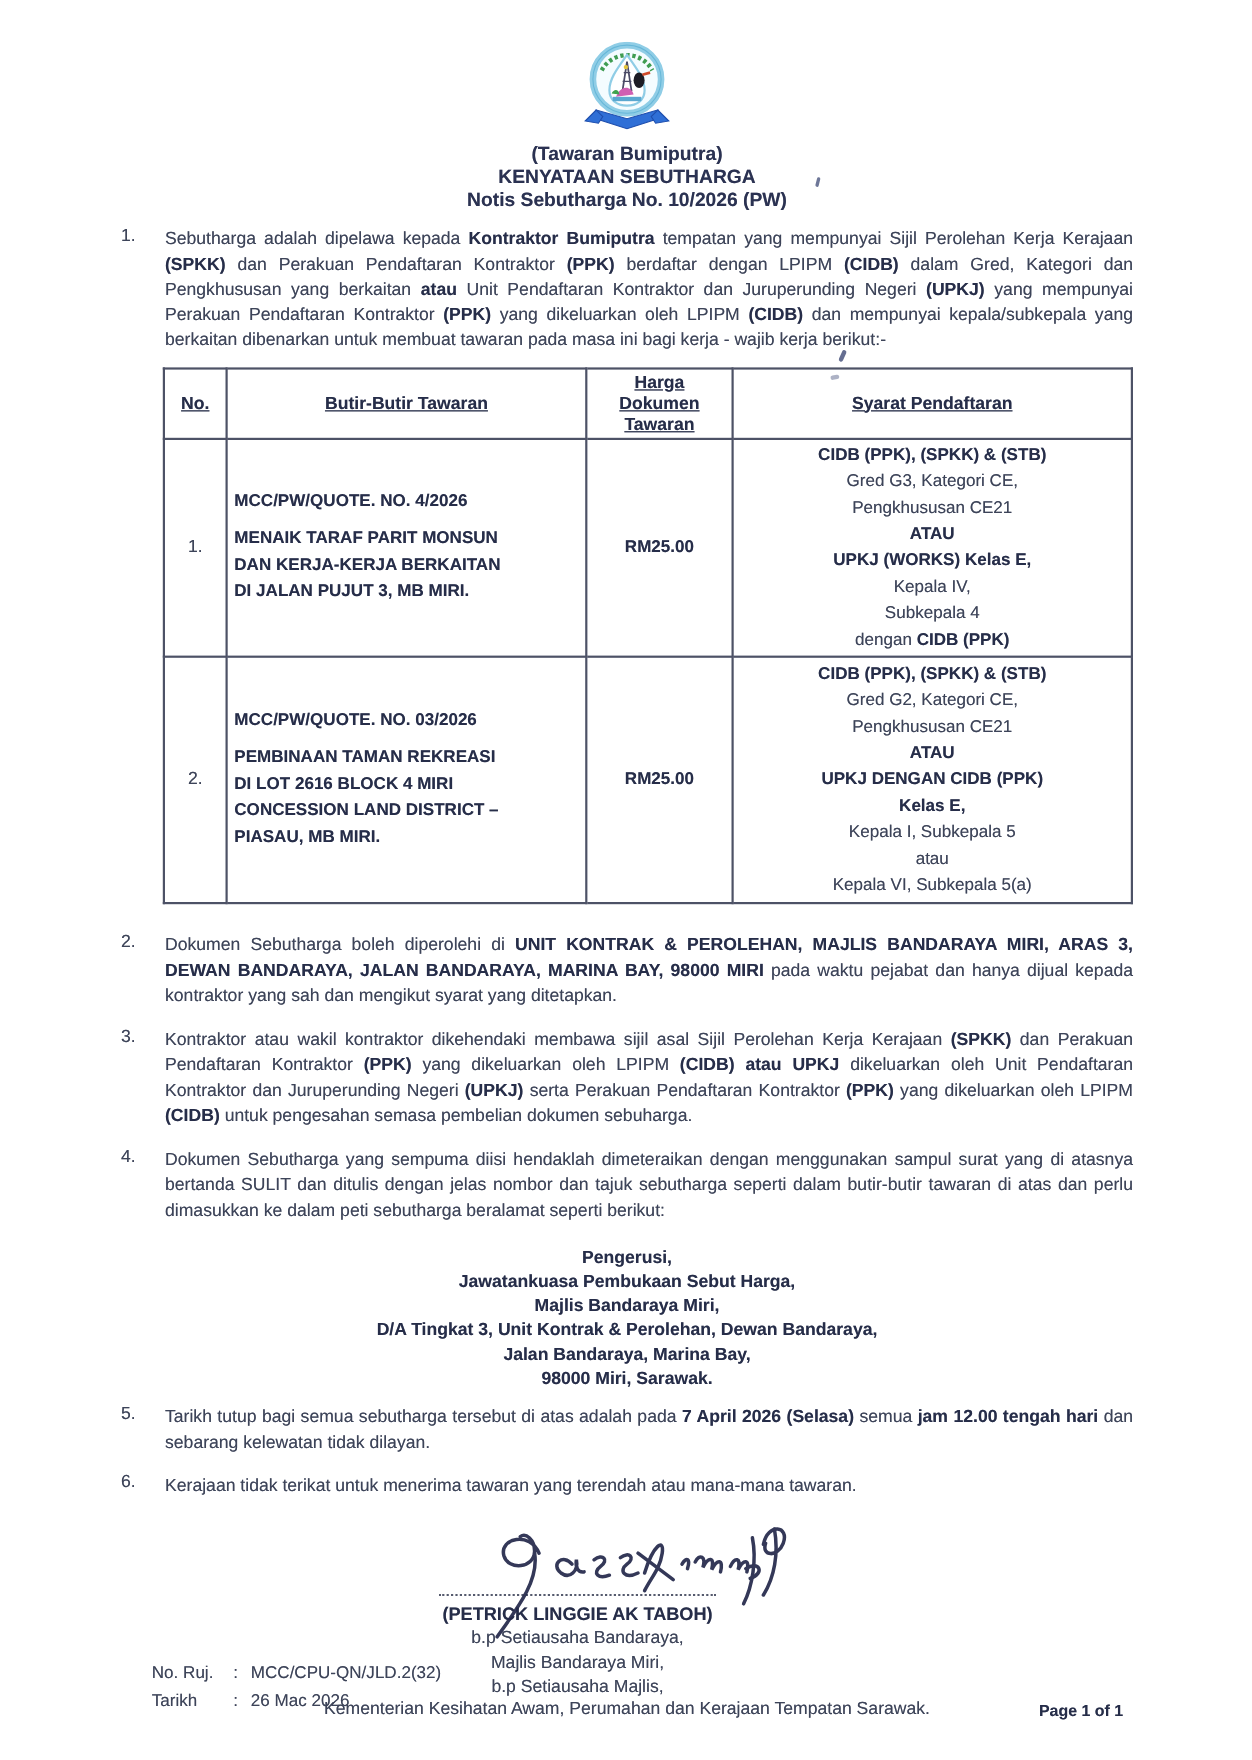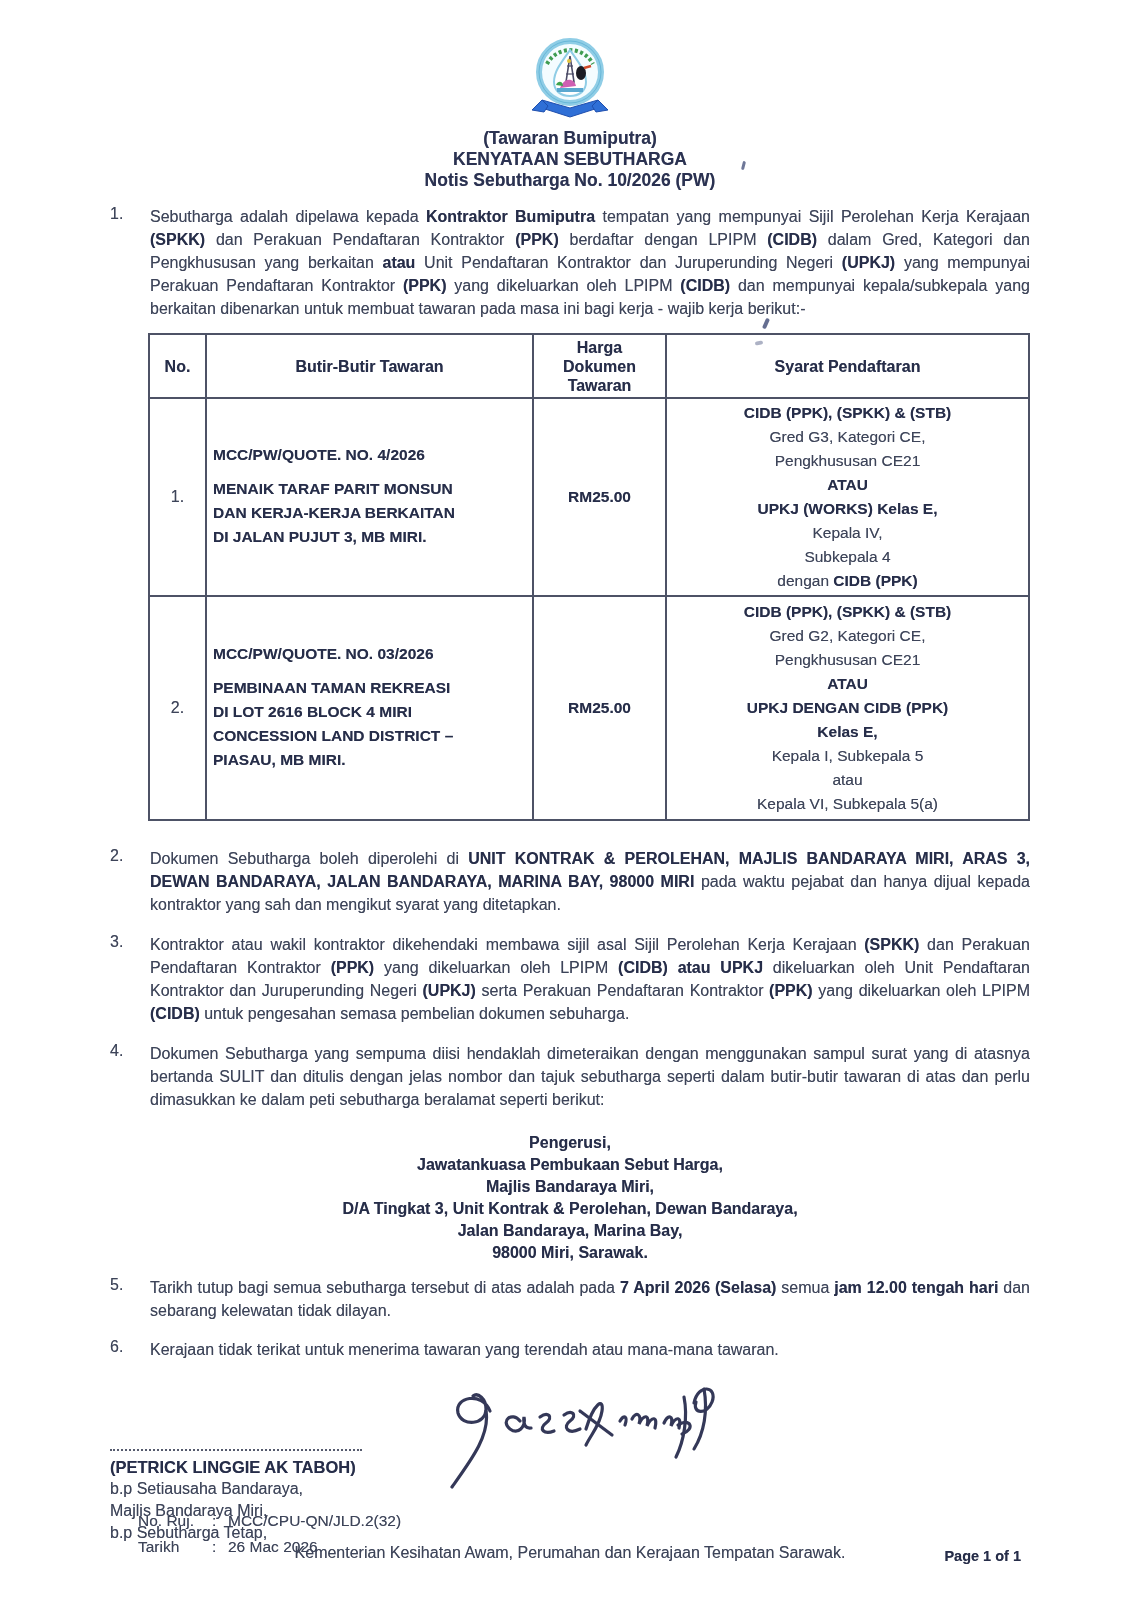--- a/index.html
+++ b/index.html
@@ -14,35 +14,35 @@
   .hdr{text-align:center;}
   .logo{display:inline-block;width:96px;height:84px;}
   .titles{margin-top:2px;font-weight:bold;color:#2b3252;font-size:17.5px;line-height:21px;}
   
   .item{display:flex;margin:0;}
   .item .num{flex:none;width:40px;font-size:16px;}
   .item .body{flex:1;text-align:justify;font-size:16px;line-height:23px;}
   
   table.quote{border-collapse:collapse;margin:13px 0 0 38px;width:882px;table-layout:fixed;}
   table.quote th,table.quote td{border:2px solid #4d5266;padding:2px 6px;vertical-align:middle;}
-  table.quote th{font-size:16px;line-height:19px;color:#262d49;height:58px;}
+  table.quote th{font-size:16px;line-height:19px;color:#262d49;height:58px;text-decoration:underline;}
   .th-pre{white-space:pre-line;}
   td.c-no{text-align:center;font-size:16px;}
   td.c-butir{padding-left:12px;}
   .butir-ref{font-weight:bold;color:#262d49;font-size:15.5px;margin-bottom:13px;}
   .butir-title{font-weight:bold;color:#262d49;font-size:15.5px;line-height:24px;white-space:pre-line;}
   td.c-harga{text-align:center;font-weight:bold;color:#262d49;font-size:15.5px;}
   td.c-syarat{text-align:center;font-size:15.5px;}
   td.c-syarat > div{line-height:24px;}
   tr.r1 td{height:192px;}
   tr.r2 td{height:218px;}
   
   .addr{margin-top:21px;text-align:center;font-weight:bold;color:#262d49;font-size:16px;line-height:22px;}
   .sig-wrap{position:relative;margin-top:14px;height:186px;}
-  .sig-inner{width:830px;padding-top:62px;}
+  .sig-inner{width:830px;text-align:center;padding-top:62px;}
   .dotline{display:inline-block;width:252px;height:6px;border-bottom:2px dotted #565b6e;}
   .sig-name{font-weight:bold;color:#262d49;font-size:16.5px;line-height:21px;margin-top:2px;}
   .sig-lines{font-size:16px;line-height:22px;}
   .sig-ministry{text-align:center;font-size:16px;margin-top:0;}
   .scrawl{position:absolute;left:318px;top:-16px;}
   
   .foot{position:absolute;left:138px;top:1508px;font-size:15.5px;line-height:26px;}
   .foot .row{display:flex;}
   .foot .lbl{width:74px;}
   .foot .sep{width:16px;}
@@ -206,21 +206,21 @@
           <path d="M276,30 C280,52 276,74 266,90"></path>
         </g>
       </svg>
     </span>
     <div class="sig-inner">
       <span class="dotline"></span>
       <div class="sig-name">(PETRICK LINGGIE AK TABOH)</div>
       <div class="sig-lines">
           <div><span>b.p Setiausaha Bandaraya,</span></div>
           <div><span>Majlis Bandaraya Miri,</span></div>
-          <div><span>b.p Sebutharga Tetap,</span></div>
+          <div><span>b.p Setiausaha Majlis,</span></div>
         </div>
     </div>
     <div class="sig-ministry">Kementerian Kesihatan Awam, Perumahan dan Kerajaan Tempatan Sarawak.</div>
   </div>
 
 </div>
 
 <div class="foot">
   <div class="row">
     <span class="lbl">No. Ruj.</span>

